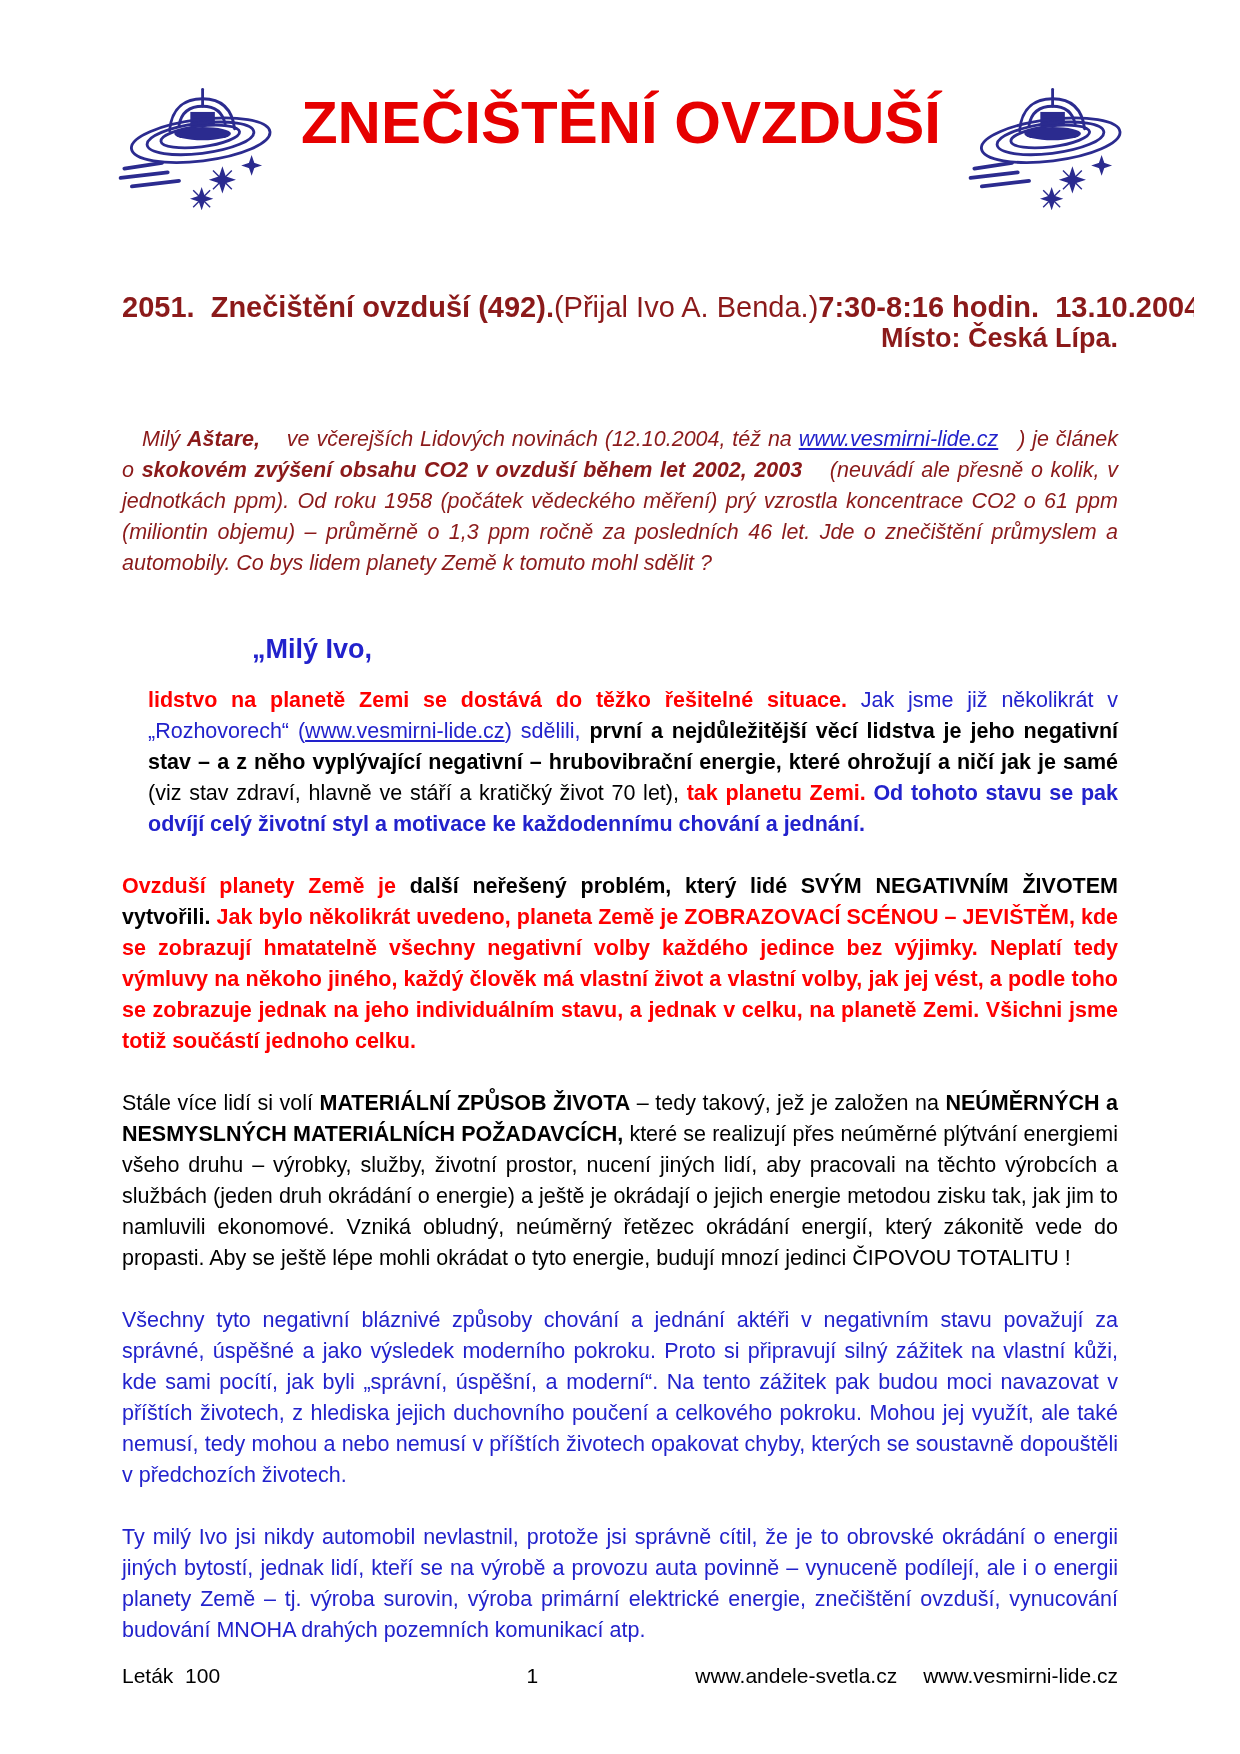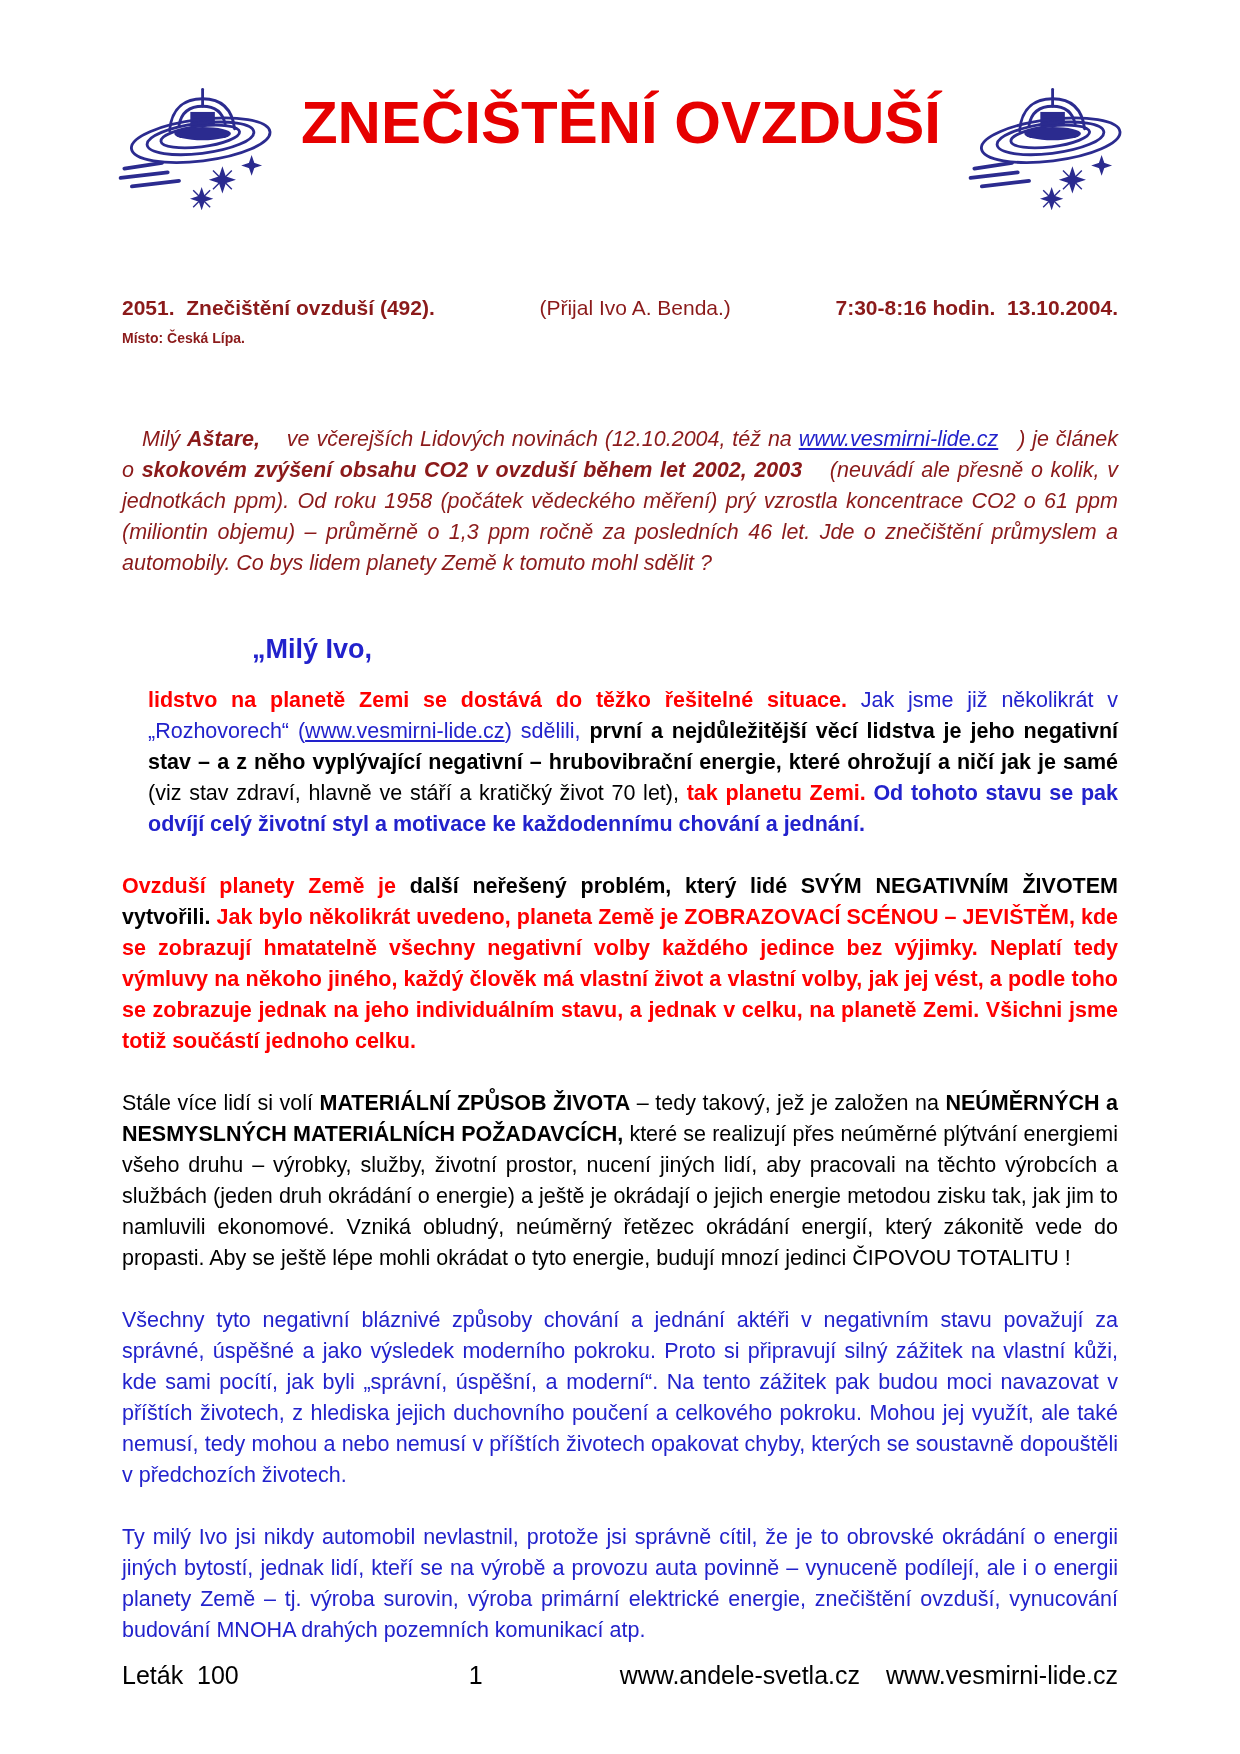--- a/index.html
+++ b/index.html
@@ -8,41 +8,41 @@
   }
   html,body{margin:0;padding:0;background:#ffffff;}
   .page{
     width:1148px;height:1754px;position:relative;margin:0 auto;background:#ffffff;
     font-family:"Liberation Sans", sans-serif;overflow:hidden;
   }
   .header{display:flex;justify-content:space-between;align-items:flex-start;padding:78px 62px 0 64px;}
   .ufo{width:172px;height:132px;flex:none;}
   .title{font-size:60px;line-height:1.1;font-weight:bold;color:var(--title_red);margin:12px 8px 0 8px;white-space:nowrap;}
   .content{padding:0 76px;}
-  .meta-row{display:flex;justify-content:space-between;margin-top:82px;font-size:21px;line-height:31px;color:var(--dark_red);}
+  .meta-row{display:flex;justify-content:space-between;margin-top:82px;font-size:29px;line-height:31px;color:var(--dark_red);}
   .meta-row span{white-space:pre;}
   .bold{font-weight:bold;}
-  .meta-place{font-size:14px;line-height:31px;font-weight:bold;color:var(--dark_red);white-space:pre;}
+  .meta-place{text-align:right;font-size:27px;line-height:31px;font-weight:bold;color:var(--dark_red);white-space:pre;}
   .para{font-size:21.5px;line-height:31px;text-align:justify;margin:0 0 31px 0;}
   .q-para{margin-top:70px;margin-bottom:0;}
   .salutation{margin:55px 0 0 0;padding-left:130px;font-size:27px;line-height:31px;color:var(--text_blue);font-weight:bold;}
   .first-answer{margin-top:20px;margin-left:26px;}
   .s-mi{color:var(--dark_red);font-style:italic;margin-left:20px;}
   .s-mbi{color:var(--dark_red);font-style:italic;font-weight:bold;}
   .s-li{color:var(--link_blue);font-style:italic;text-decoration:underline;}
   .s-rb{color:var(--text_red);font-weight:bold;}
   .s-bl{color:var(--text_blue);}
   .s-blb{color:var(--text_blue);font-weight:bold;}
   .s-k{color:var(--text_black);}
   .s-kb{color:var(--text_black);font-weight:bold;}
   .s-lk{color:var(--link_blue);text-decoration:underline;}
   a.s-lk,a.s-li{cursor:pointer;}
   .footer{
     position:absolute;left:76px;right:76px;top:1660px;
-    display:flex;align-items:baseline;font-size:25px;line-height:31px;color:var(--text_black);
+    display:flex;align-items:baseline;font-size:21px;line-height:31px;color:var(--text_black);
   }
   .footer .f-left{flex:1;text-align:left;white-space:pre;}
   .footer .f-center{flex:1;text-align:center;}
   .footer .f-right{flex:1.6;text-align:right;white-space:nowrap;}
   .footer .f-right span{margin-left:26px;}
   .defs-hidden{position:absolute;width:0;height:0;overflow:hidden;}
 </style>
 </head>
 <body>
 

